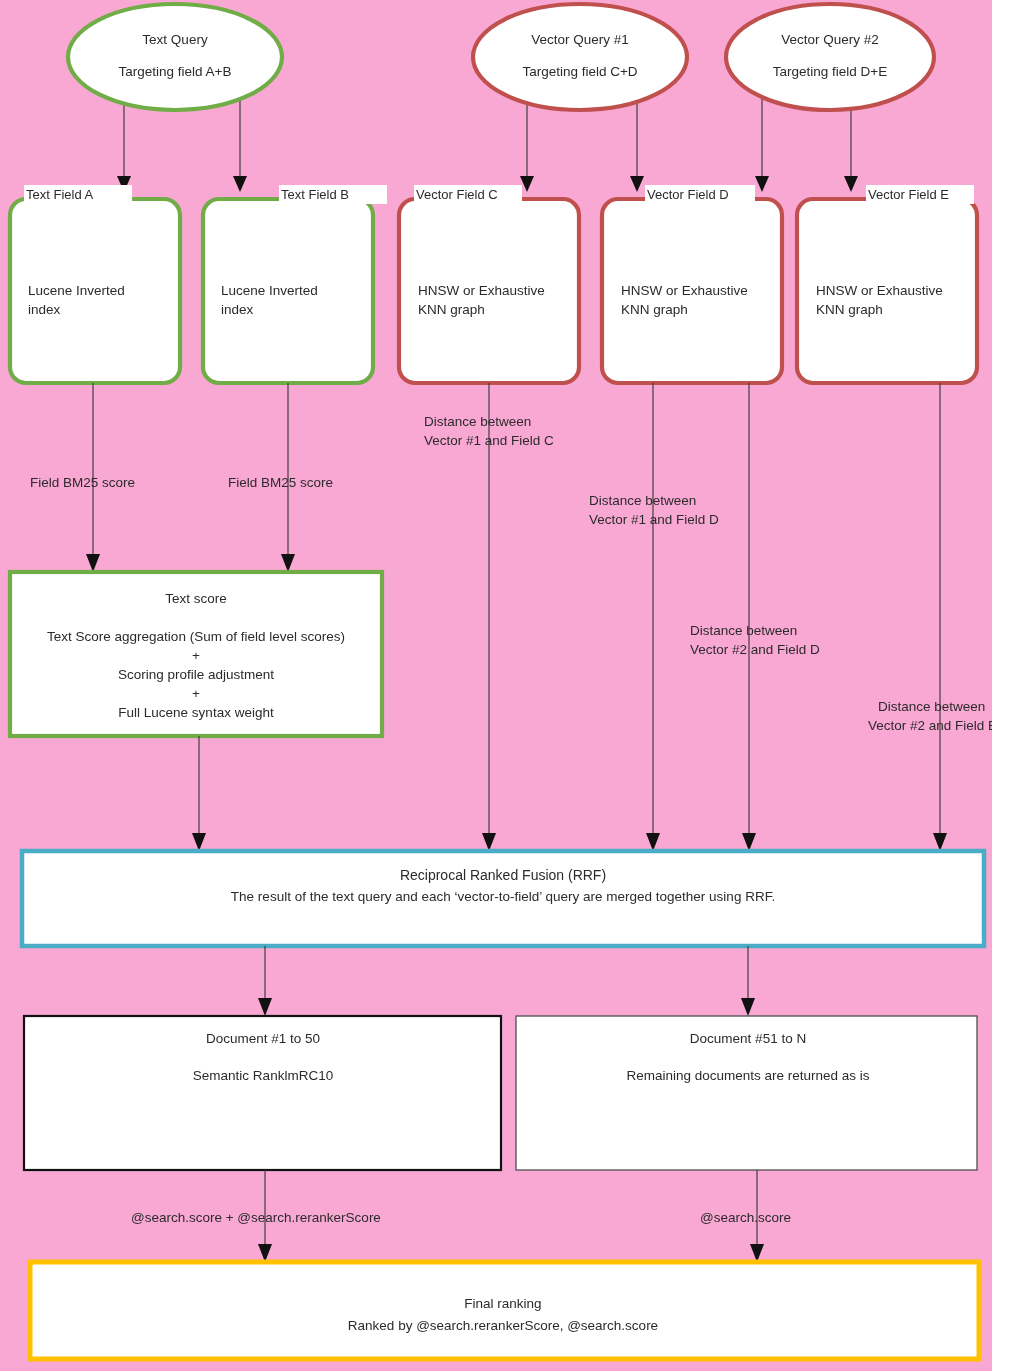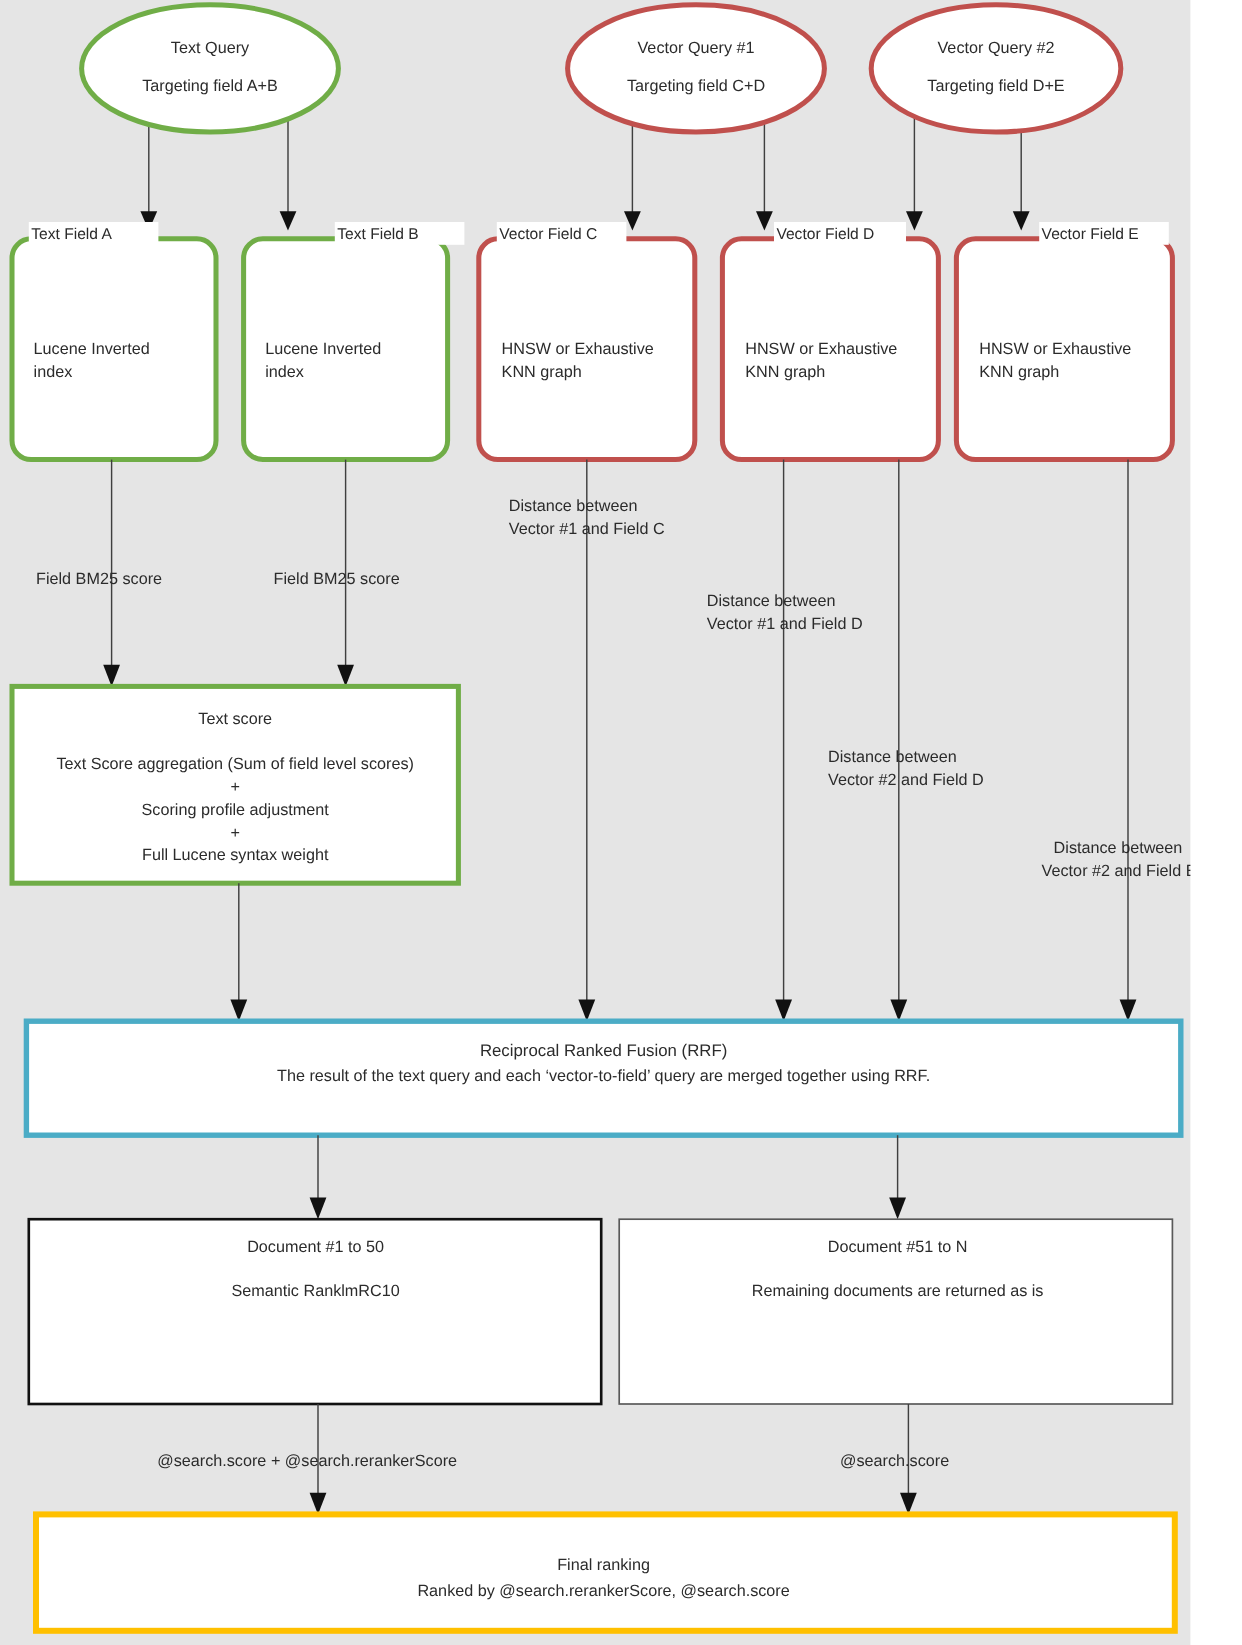--- a/index.html
+++ b/index.html
@@ -1,17 +1,17 @@
 <!DOCTYPE html>
 <html><head>
 <meta charset="utf-8">
 <style>
   html,body{margin:0;padding:0;background:#ffffff;}
   body{font-family:"Liberation Sans",sans-serif;}
-  #stage{position:relative;width:992px;height:1371px;background:#e5e5e5;overflow:hidden;}
+  #stage{position:relative;width:992px;height:1371px;background:#f9a8d4;overflow:hidden;}
   svg{position:absolute;left:0;top:0;width:1035px;height:1371px;}
   .txt{font-family:"Liberation Sans",sans-serif;fill:#2b2b2b;}
   .t13{font-size:13.5px;}
   .t14{font-size:14px;}
   .field-tag{font-size:13px;}
   .edge-line{stroke:#3f3f3f;stroke-width:1.2;fill:none;}
   .edge-head{fill:#111111;}
   .ellipse-green{fill:#ffffff;stroke:#70AD47;stroke-width:4.2;}
   .ellipse-red{fill:#ffffff;stroke:#C0504D;stroke-width:4.2;}
   .box-green{fill:#ffffff;stroke:#70AD47;stroke-width:4.2;}

